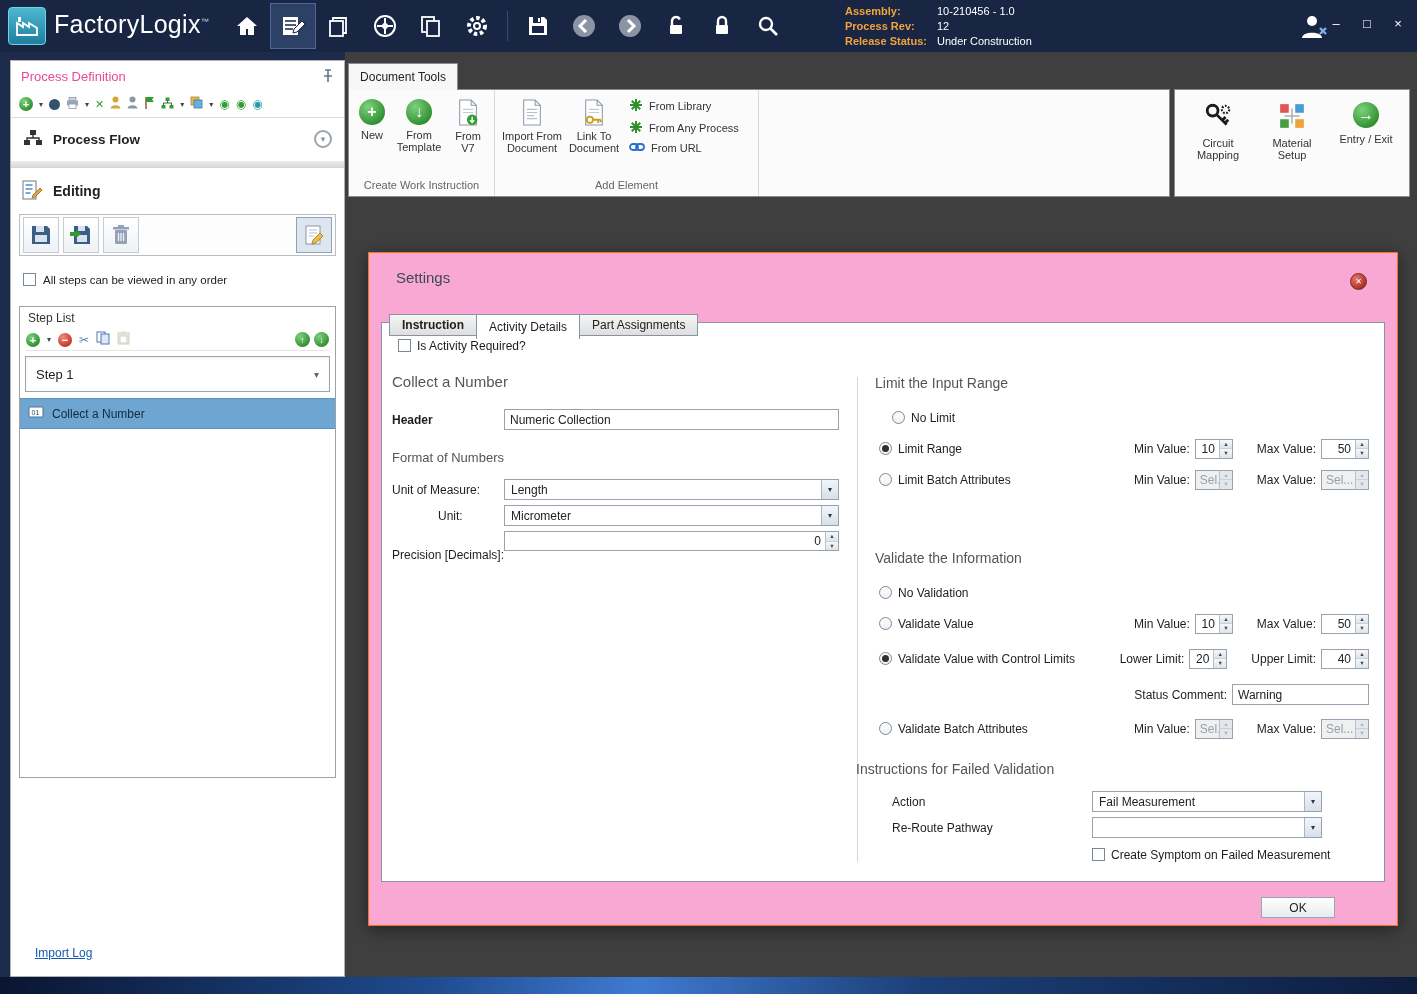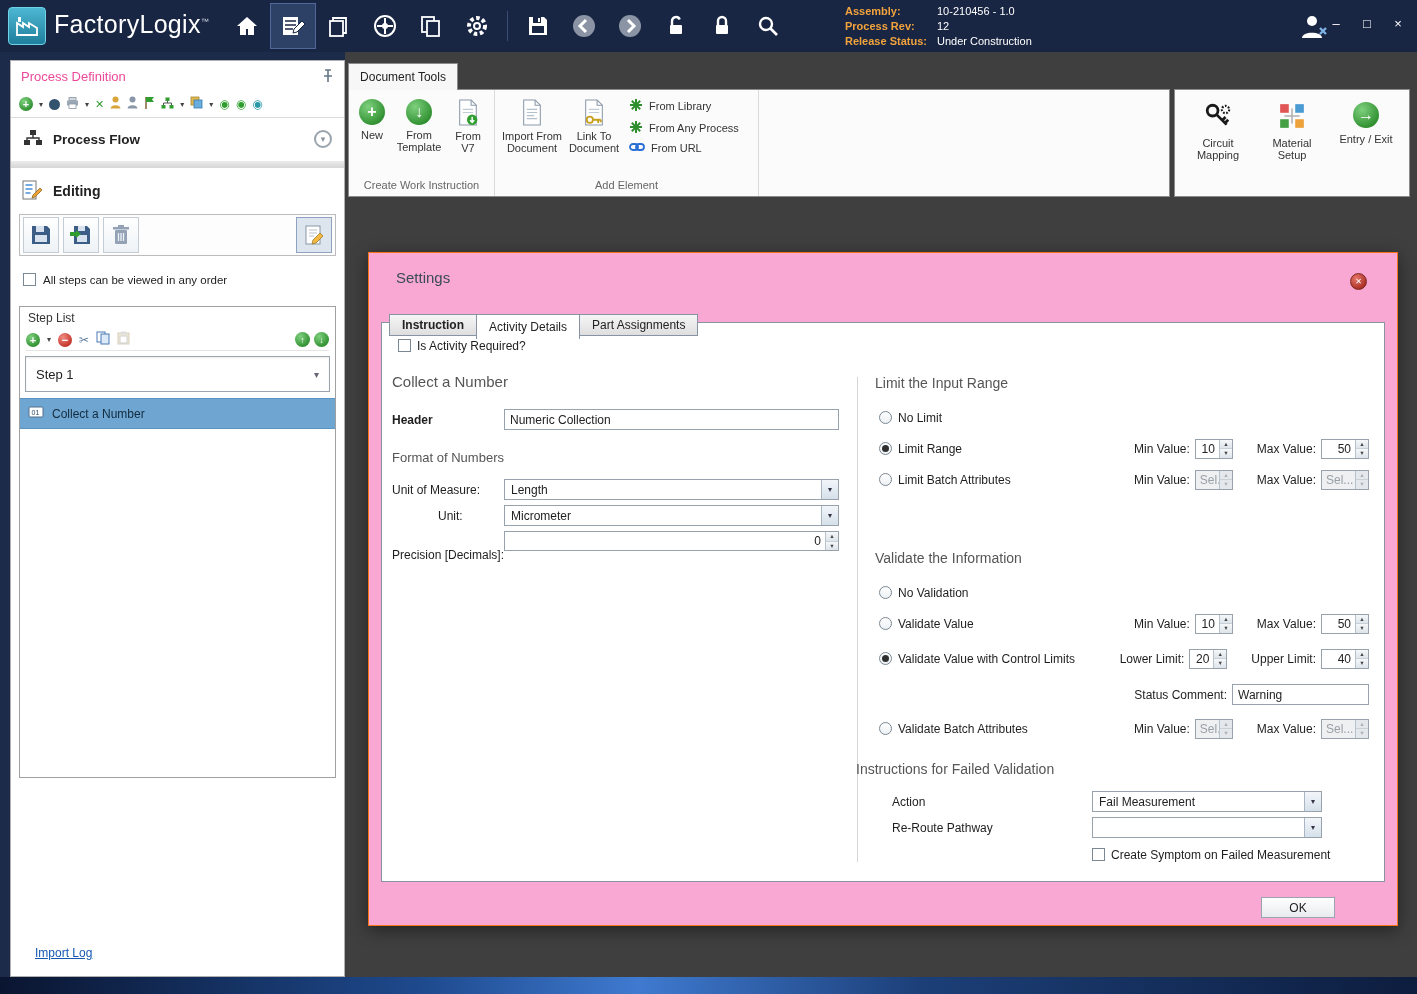--- a/index.html
+++ b/index.html
@@ -534,21 +534,21 @@
           <span class="sbtns">
               <span class="sb su"></span>
               <span class="sb sd2"></span>
             </span>
         </div>
 
         <div class="vdiv"></div>
 
         <div class="abs hd" style="left:493px;top:52px;font-size:14px;">Limit the Input Range</div>
 
-        <div class="abs rrow" style="left:497px;right:15px;top:84px;">
+        <div class="abs rrow" style="left:510px;right:15px;top:84px;">
           <span class="rad"></span>
           <span class="rlbl">No Limit</span>
         </div>
 
         <div class="abs rrow" style="left:497px;right:15px;top:115px;">
           <span class="rad on"></span>
           <span class="rlbl">Limit Range</span>
           <span class="mm">
             <span class="lbl">Min Value:</span>
             <span class="spin" style="width:38px;">

